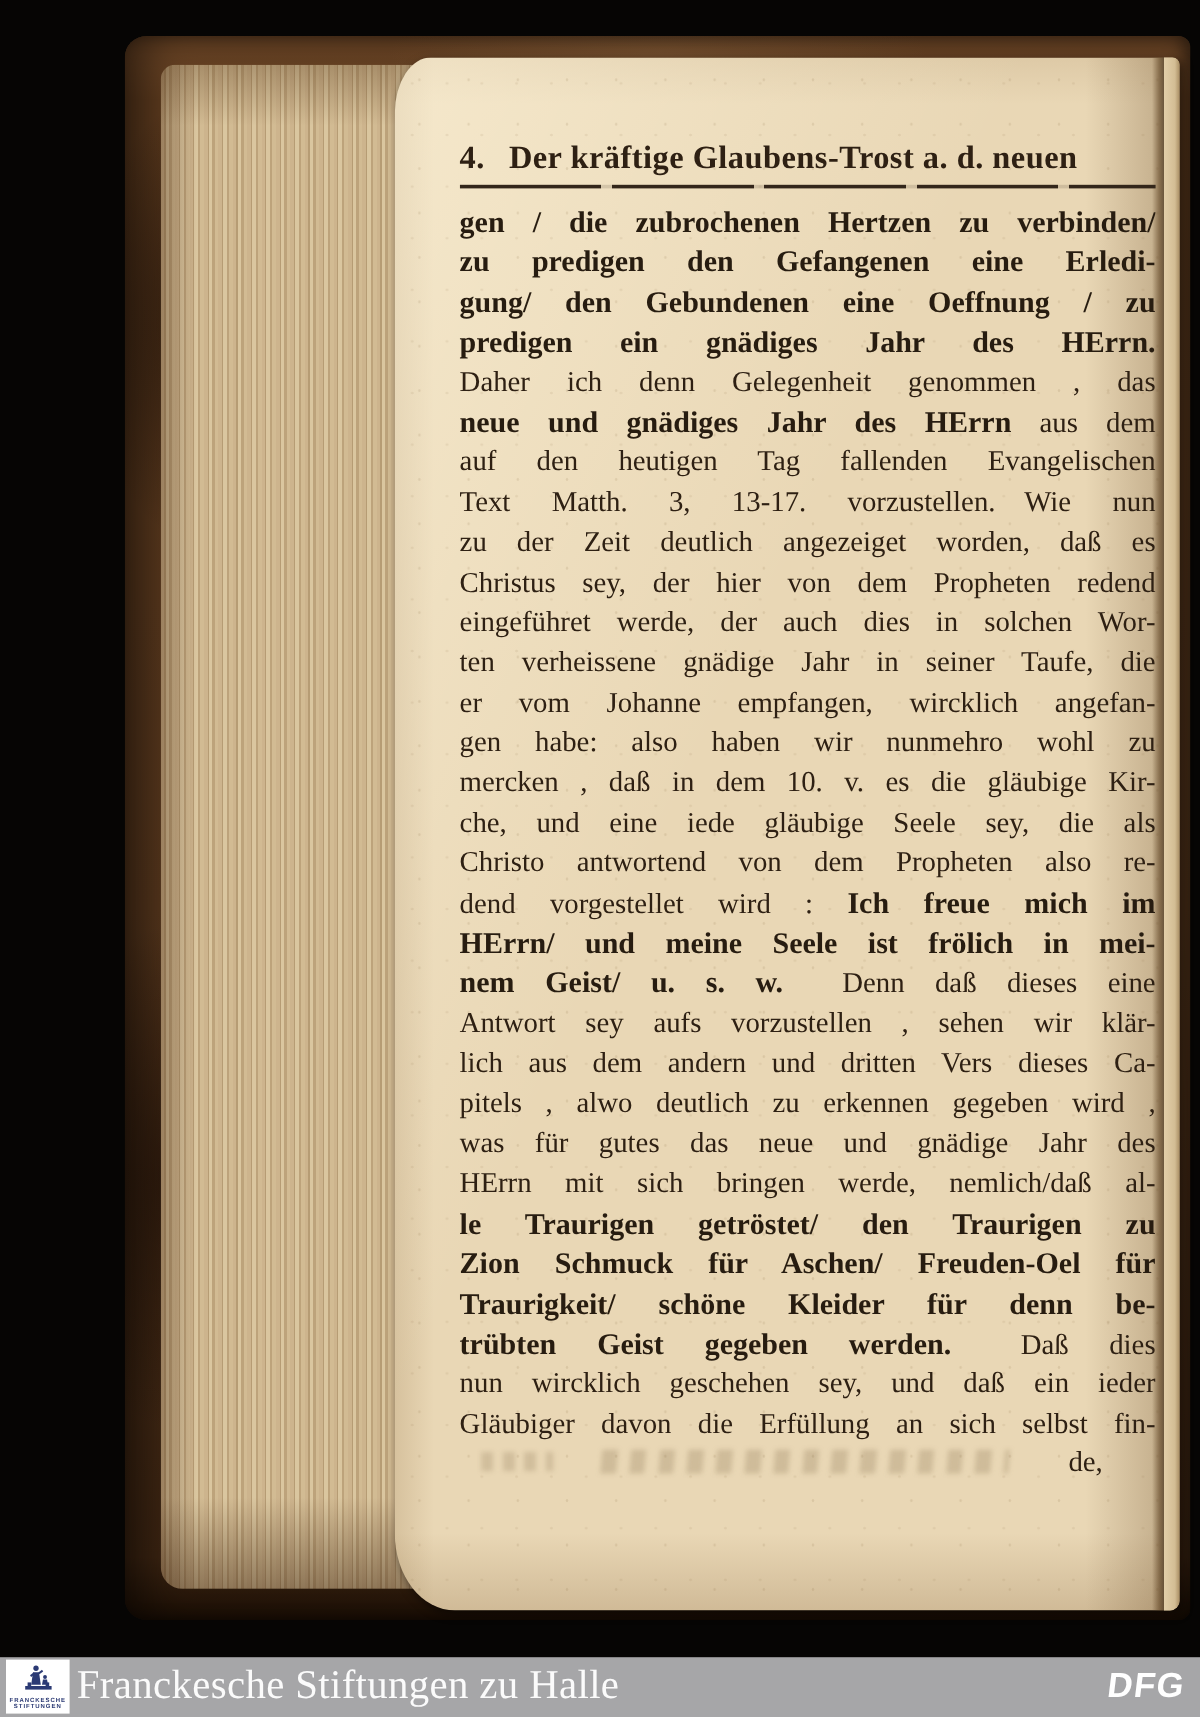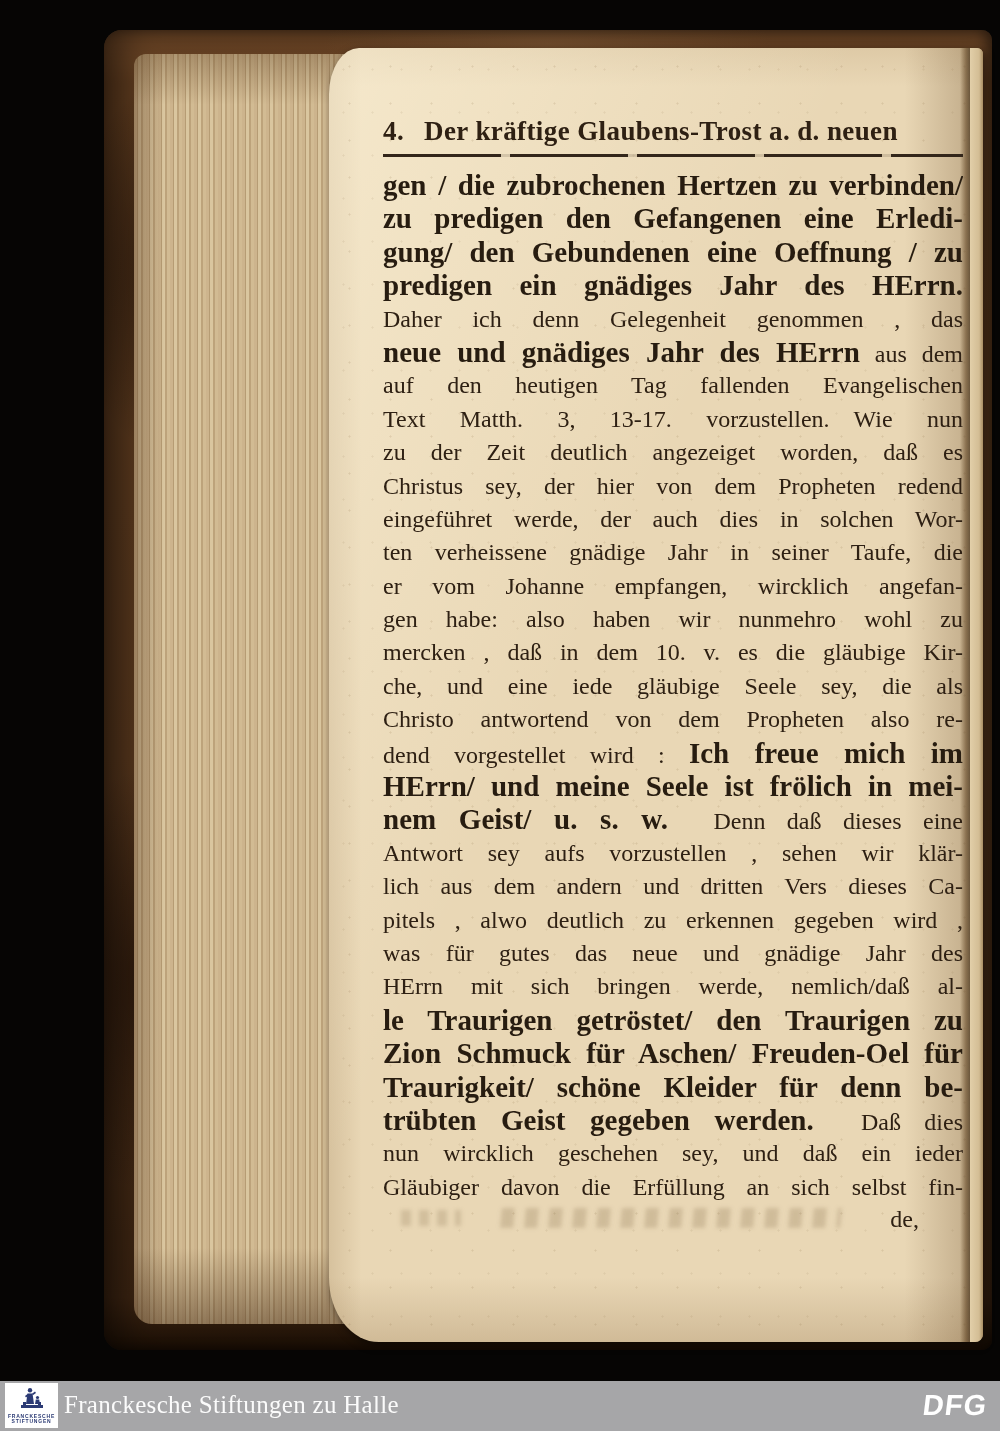--- a/index.html
+++ b/index.html
@@ -36,37 +36,37 @@
   .gutter-edge{position:absolute;right:0;top:0;width:13px;height:100%;border-radius:0 6px 8px 0;
         background:linear-gradient(90deg,#e2cfa9,#d3bd94 70%,#a98e64);}
   
   .text-area{position:absolute;left:54px;top:68px;width:580px;color:#2e2013;}
   .running-header{display:flex;gap:20px;font-size:27px;font-weight:700;letter-spacing:.4px;white-space:nowrap;}
   .header-rule{margin-top:7px;height:3px;
         background:repeating-linear-gradient(90deg,#33261a 0 118px, rgba(51,38,26,.15) 118px 127px);}
   #text-block{margin-top:12px;}
   .tl{height:33.4px;line-height:33.4px;font-size:24px;text-align:justify;text-align-last:justify;
       overflow:hidden;white-space:nowrap;}
-  .tl .b{font-weight:700;font-size:29px;color:#271c10;}
+  .tl .b{font-weight:700;font-size:25px;color:#271c10;}
   .catch-row{position:relative;height:34px;line-height:30px;text-align:right;}
   .catchword{font-size:24px;margin-right:44px;margin-left:14px;}
   .show-through{position:absolute;left:118px;top:4px;width:340px;height:20px;
       background:repeating-linear-gradient(90deg, rgba(115,92,58,.22) 0 13px, rgba(0,0,0,0) 13px 24px);
       filter:blur(2.2px);transform:skewX(-5deg);}
   .show-through2{position:absolute;left:18px;top:6px;width:60px;height:16px;
       background:repeating-linear-gradient(90deg, rgba(115,92,58,.20) 0 10px, rgba(0,0,0,0) 10px 18px);
       filter:blur(2px);}
   
   .footer-bar{position:absolute;left:0;bottom:0;width:1000px;height:50px;background:#a6a6a8;}
   .fs-logo{position:absolute;left:5px;top:2px;width:53px;height:45px;background:#fff;
       display:flex;flex-direction:column;align-items:center;justify-content:center;gap:1px;}
   .fs-text{display:flex;flex-direction:column;align-items:center;line-height:5px;
       font-family:"Liberation Sans",sans-serif;font-size:5px;letter-spacing:.8px;color:#2b3a74;font-weight:700;}
   .fs-title{position:absolute;left:64px;top:0;height:50px;line-height:48px;color:#fbfbfb;
-      font-size:25px;letter-spacing:.3px;}
+      font-size:34px;letter-spacing:.3px;}
   .dfg{position:absolute;right:13px;top:8px;color:#fff;font-family:"Liberation Sans",sans-serif;
       font-weight:700;font-size:29px;letter-spacing:1px;transform:skewX(-7deg);}
 </style>
 </head>
 <body>
 
 <div class="stage">
   <div class="book">
     <div class="page-stack"></div>
     <div class="page">

